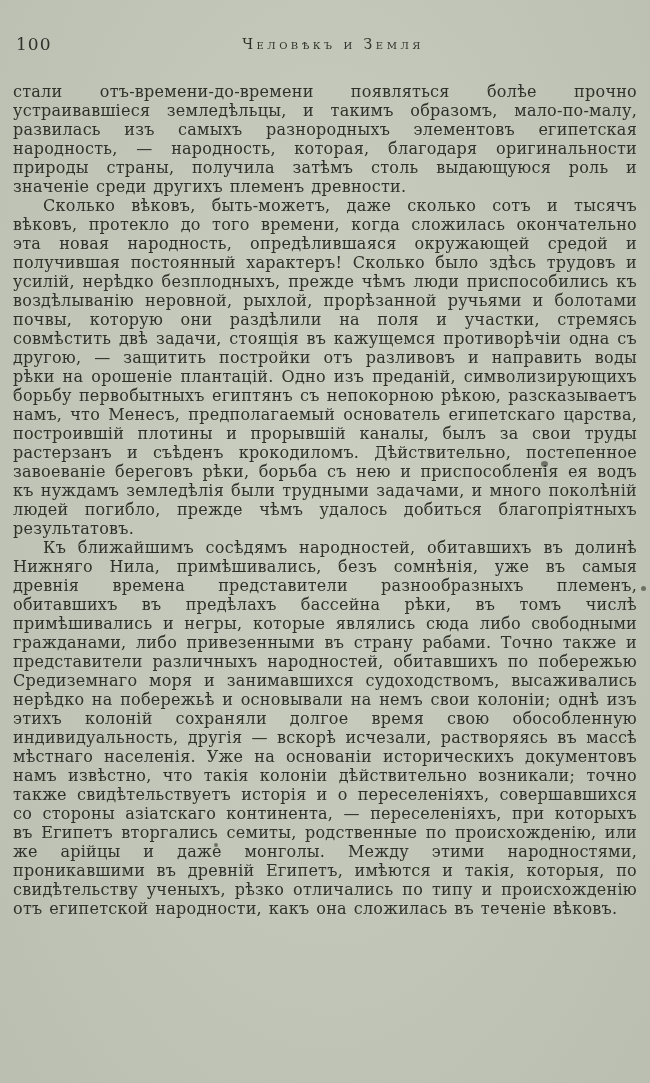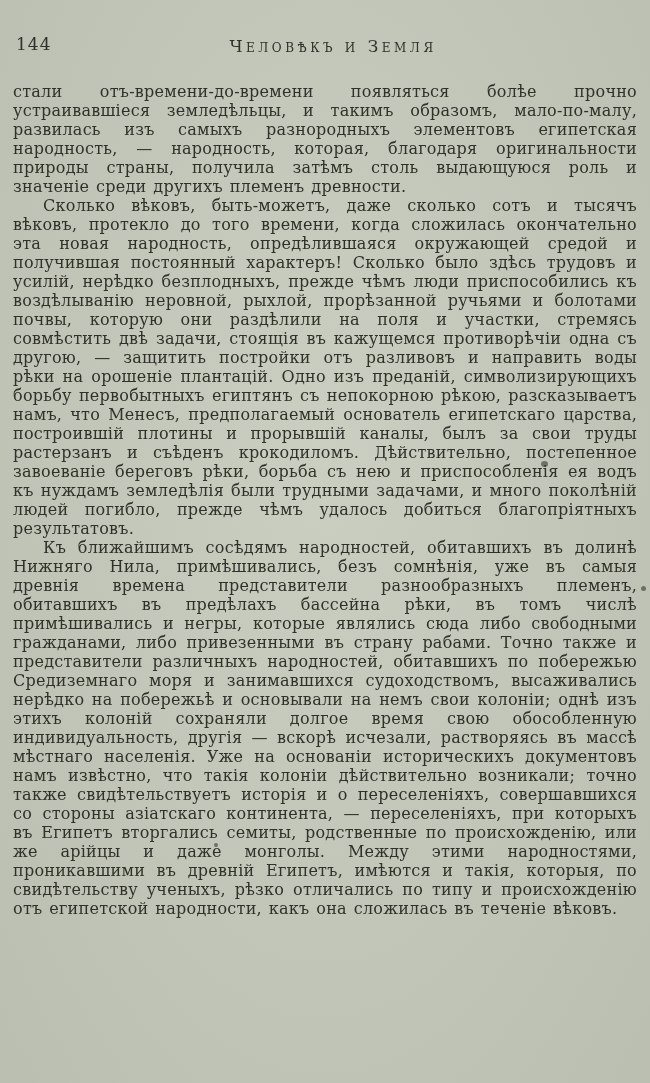--- a/index.html
+++ b/index.html
@@ -34,21 +34,21 @@
     letter-spacing: 1px;
   }
   .title {
     position: absolute;
     left: 16px;
     right: 0;
     top: 2px;
     text-align: center;
     font-variant: small-caps;
     letter-spacing: 3.5px;
-    font-size: 17px;
+    font-size: 14px;
   }
   .body p {
     margin: 0;
     text-align: justify;
     font-size: 16px;
     line-height: 19px;
     text-indent: 30px;
     letter-spacing: 0.25px;
     word-spacing: 1.5px;
   }
@@ -58,21 +58,21 @@
     border-radius: 50%;
     background: rgba(42, 42, 36, 0.55);
     filter: blur(0.6px);
   }
 </style>
 </head>
 <body>
 
 <div class="page">
   <div class="header">
-    <span class="pagenum">144</span>
+    <span class="pagenum">100</span>
     <span class="title">Человѣкъ и Земля</span>
   </div>
 
   <div class="body">
     <p class="continuation">стали отъ-времени-до-времени появляться болѣе прочно устраивавшіеся земледѣльцы, и такимъ образомъ, мало-по-малу, развилась изъ самыхъ разнородныхъ элементовъ египетская народность, — народность, которая, благодаря оригинальности природы страны, получила затѣмъ столь выдающуюся роль и значеніе среди другихъ племенъ древности.</p>
     <p>Сколько вѣковъ, быть-можетъ, даже сколько сотъ и тысячъ вѣковъ, протекло до того времени, когда сложилась окончательно эта новая народность, опредѣлившаяся окружающей средой и получившая постоянный характеръ! Сколько было здѣсь трудовъ и усилій, нерѣдко безплодныхъ, прежде чѣмъ люди приспособились къ воздѣлыванію неровной, рыхлой, прорѣзанной ручьями и болотами почвы, которую они раздѣлили на поля и участки, стремясь совмѣстить двѣ задачи, стоящія въ кажущемся противорѣчіи одна съ другою, — защитить постройки отъ разливовъ и направить воды рѣки на орошеніе плантацій. Одно изъ преданій, символизирующихъ борьбу первобытныхъ египтянъ съ непокорною рѣкою, разсказываетъ намъ, что Менесъ, предполагаемый основатель египетскаго царства, построившій плотины и прорывшій каналы, былъ за свои труды растерзанъ и съѣденъ крокодиломъ. Дѣйствительно, постепенное завоеваніе береговъ рѣки, борьба съ нею и приспособленія ея водъ къ нуждамъ земледѣлія были трудными задачами, и много поколѣній людей погибло, прежде чѣмъ удалось добиться благопріятныхъ результатовъ.</p>
     <p>Къ ближайшимъ сосѣдямъ народностей, обитавшихъ въ долинѣ Нижняго Нила, примѣшивались, безъ сомнѣнія, уже въ самыя древнія времена представители разнообразныхъ племенъ, обитавшихъ въ предѣлахъ бассейна рѣки, въ томъ числѣ примѣшивались и негры, которые являлись сюда либо свободными гражданами, либо привезенными въ страну рабами. Точно также и представители различныхъ народностей, обитавшихъ по побережью Средиземнаго моря и занимавшихся судоходствомъ, высаживались нерѣдко на побережьѣ и основывали на немъ свои колоніи; однѣ изъ этихъ колоній сохраняли долгое время свою обособленную индивидуальность, другія — вскорѣ исчезали, растворяясь въ массѣ мѣстнаго населенія. Уже на основаніи историческихъ документовъ намъ извѣстно, что такія колоніи дѣйствительно возникали; точно также свидѣтельствуетъ исторія и о переселеніяхъ, совершавшихся со стороны азіатскаго континента, — переселеніяхъ, при которыхъ въ Египетъ вторгались семиты, родственные по происхожденію, или же арійцы и даже монголы. Между этими народностями, проникавшими въ древній Египетъ, имѣются и такія, которыя, по свидѣтельству ученыхъ, рѣзко отличались по типу и происхожденію отъ египетской народности, какъ она сложилась въ теченіе вѣковъ.</p>
   </div>
 
   <div class="speck" style="left: 541px; top: 461px; width: 7px; height: 6px;"></div>

